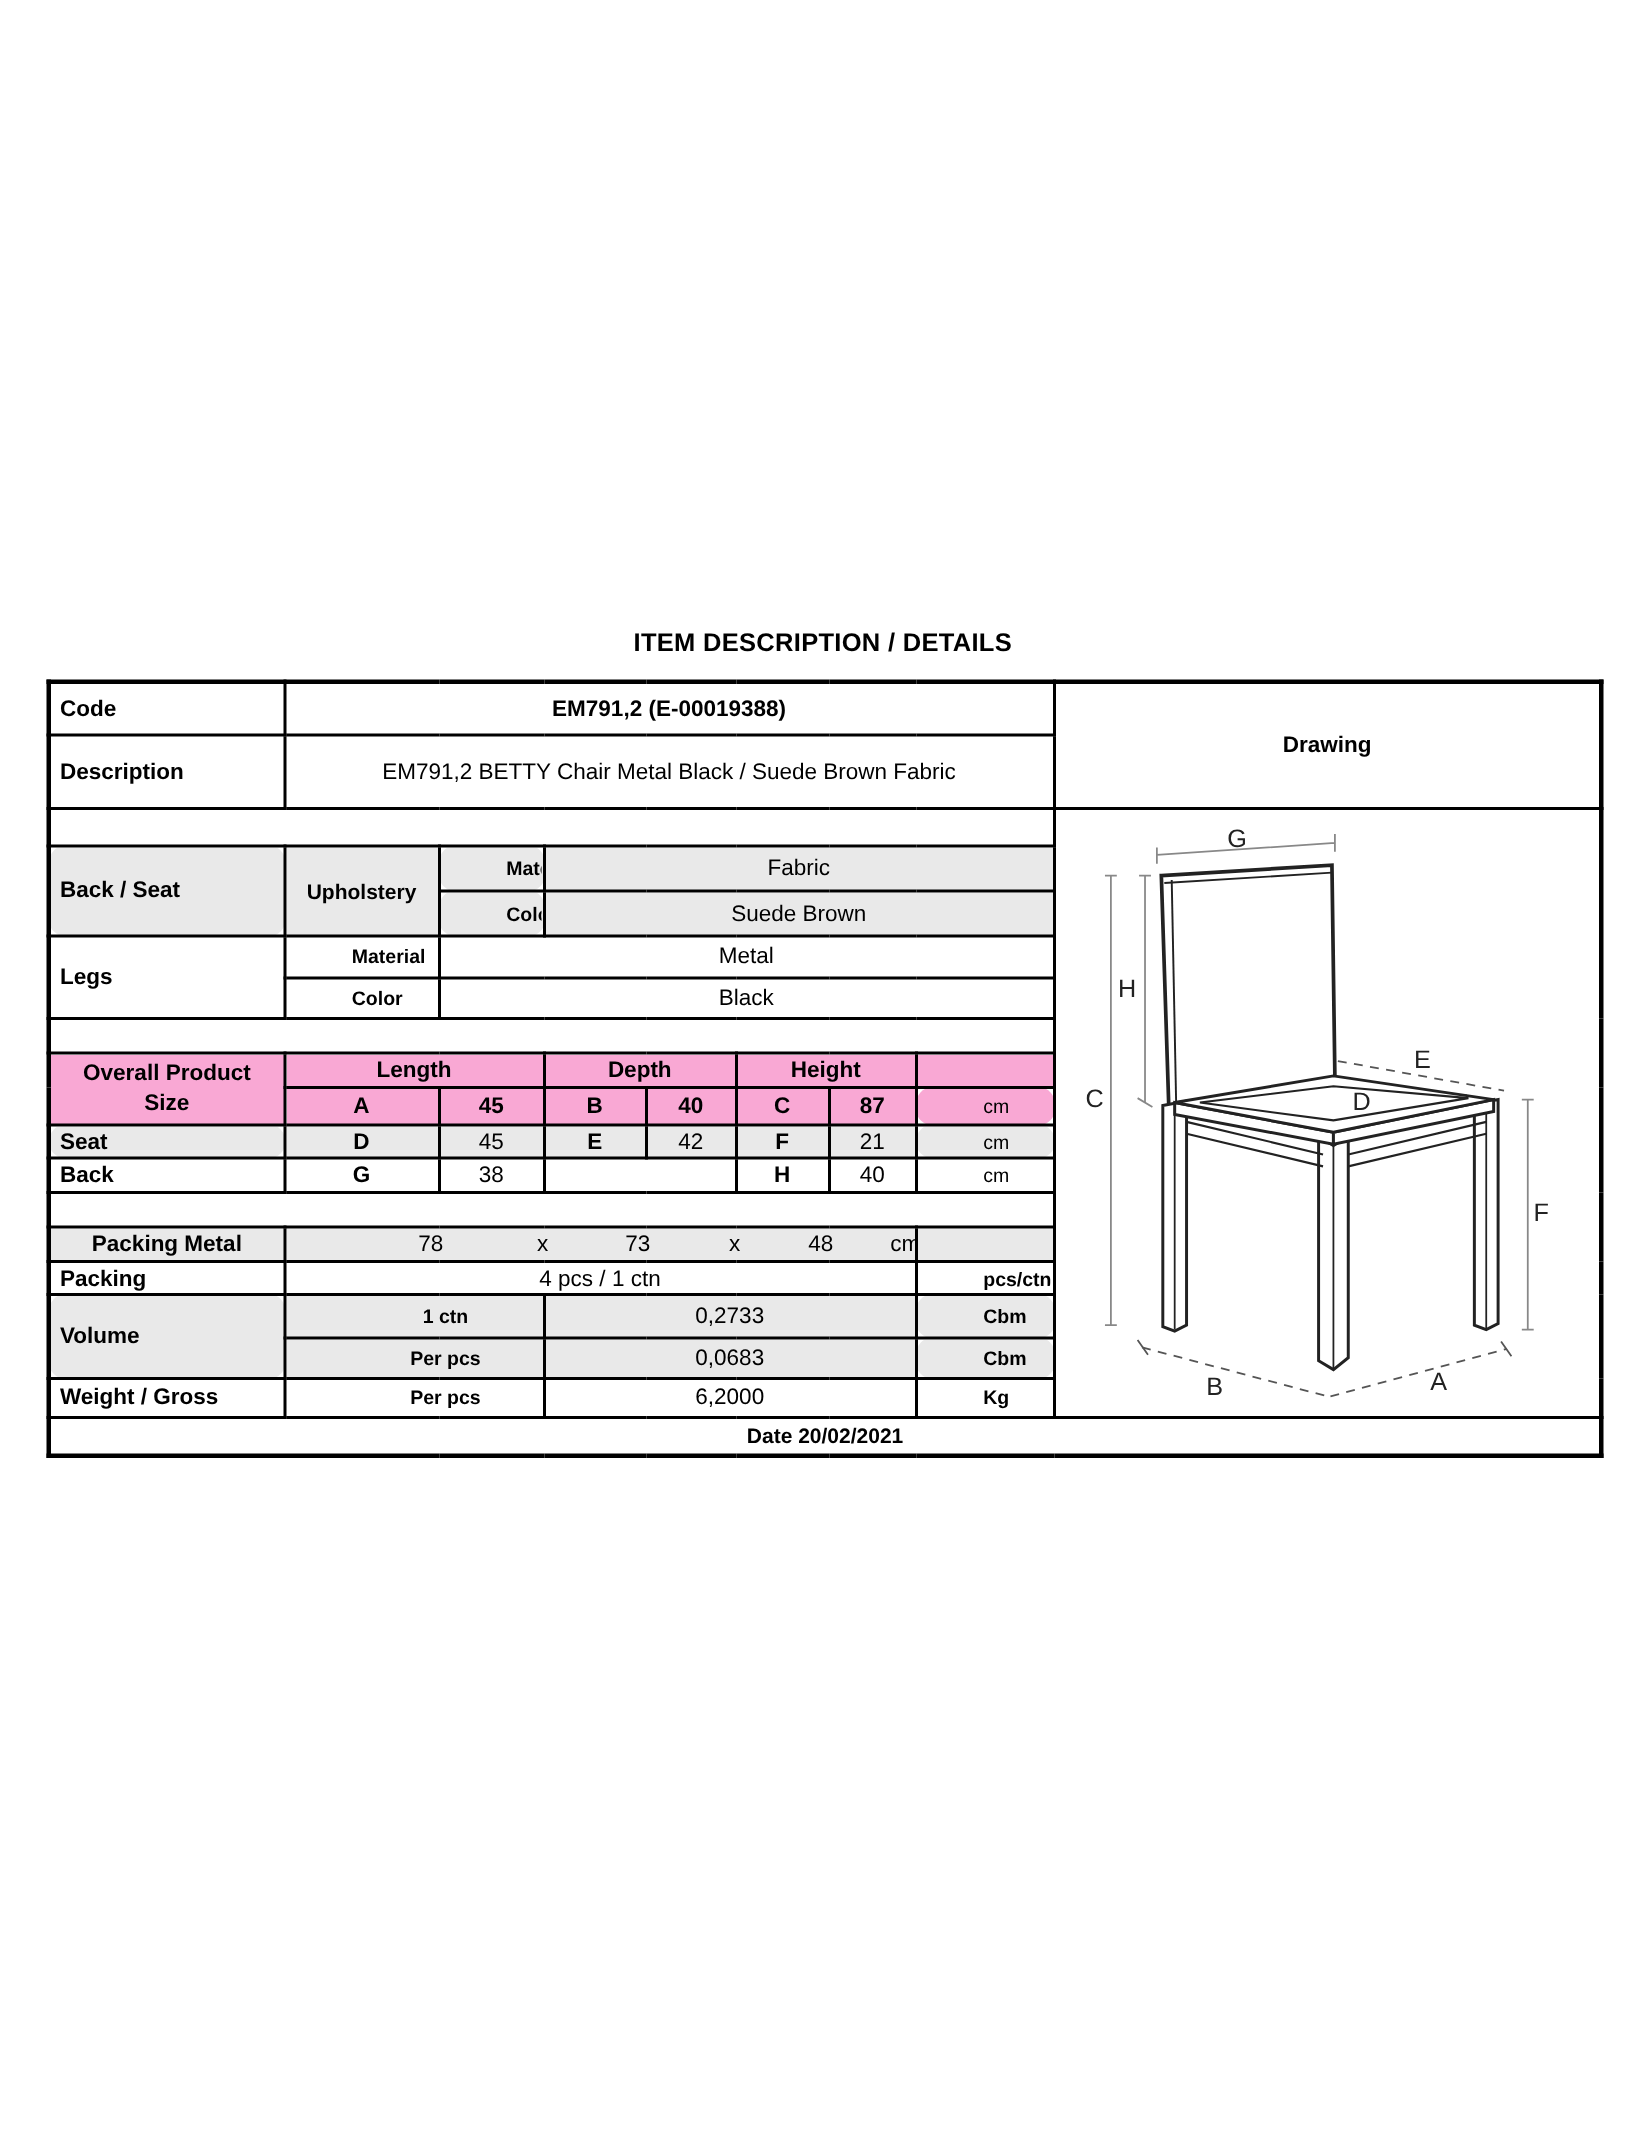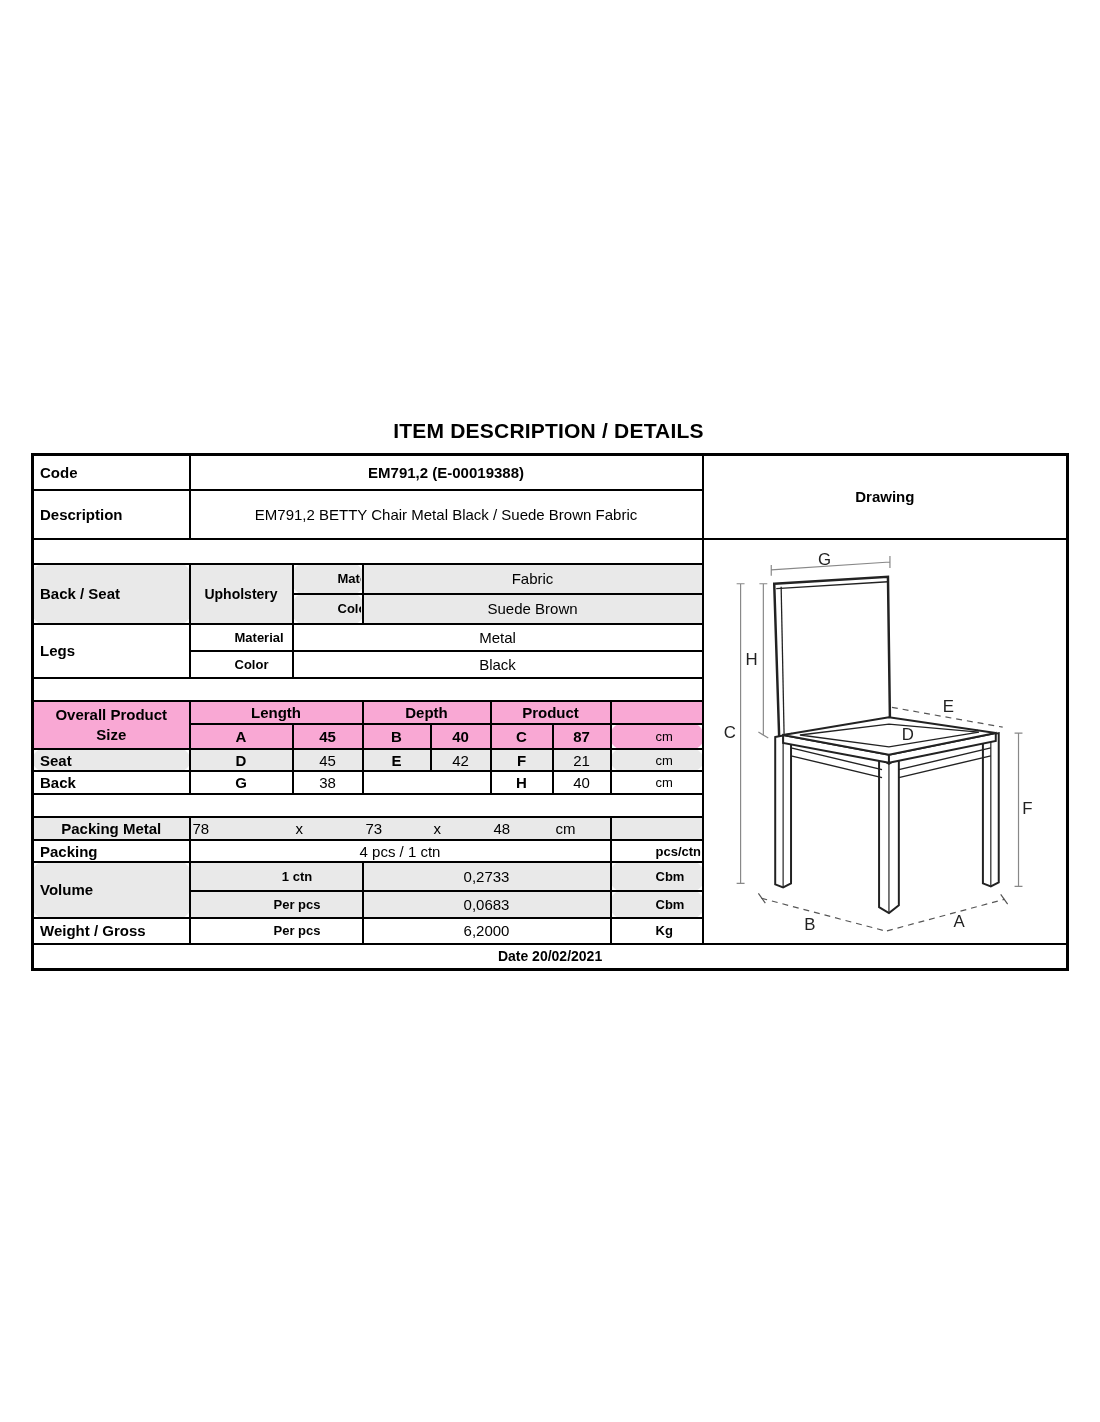--- a/index.html
+++ b/index.html
@@ -1,33 +1,33 @@
 <!DOCTYPE html>
 <html><head>
 <meta charset="utf-8">
 <style>
   html,body{margin:0;padding:0;background:#ffffff;}
   .page{position:relative;width:1100px;height:1422px;background:#ffffff;
         font-family:"Liberation Sans","DejaVu Sans",sans-serif;color:#000;}
   .doc-title{position:absolute;left:31px;top:419px;width:1035px;text-align:center;
-             font-size:21px;font-weight:bold;letter-spacing:0.2px;}
+             font-size:17px;font-weight:bold;letter-spacing:0.2px;}
   table.spec{position:absolute;left:31px;top:453px;width:1035px;
              border-collapse:collapse;table-layout:fixed;border:3px solid #000;}
   td{border:2px solid #000;padding:0 2px;font-size:15px;vertical-align:middle;
      overflow:hidden;white-space:nowrap;}
   .b{font-weight:bold;}
   .c{text-align:center;}
   .l{text-align:left;padding-left:6px;border-radius:10px;}
   .small{font-size:13px;padding-left:44px;}
   .gray{background:#e9e9e9;}
   .yellow{background:#f9a8d4;}
   .spacer{border-left:none;border-right:2px solid #000;}
   .drawcell{vertical-align:top;padding:0;background:#fff;}
   .psgrid{display:grid;grid-template-columns:103px 70px 68px 60px 62px 58px;width:421px;}
-  .psgrid span{text-align:left;}
+  .psgrid span{text-align:right;}
   .two-line{line-height:1.35;}
   svg text{font-family:"Liberation Sans","DejaVu Sans",sans-serif;font-size:17px;fill:#222;}
 </style>
 </head>
 <body>
 
 <div class="page">
 
   <div class="doc-title">ITEM DESCRIPTION / DETAILS</div>
 
@@ -141,21 +141,21 @@
       <td class="spacer" colspan="8"></td>
     </tr>
 
     <tr style="height:23px">
       <td class="c b yellow two-line" rowspan="2">
         <div>Overall Product</div>
         <div>Size</div>
       </td>
       <td class="c b yellow" colspan="2">Length</td>
       <td class="c b yellow" colspan="2">Depth</td>
-      <td class="c b yellow" colspan="2">Product</td>
+      <td class="c b yellow" colspan="2">Height</td>
       <td class="yellow"></td>
     </tr>
 
     <tr style="height:25px">
       <td class="c b yellow">A</td>
       <td class="c b yellow">45</td>
       <td class="c b yellow">B</td>
       <td class="c b yellow">40</td>
       <td class="c b yellow">C</td>
       <td class="c b yellow">87</td>

